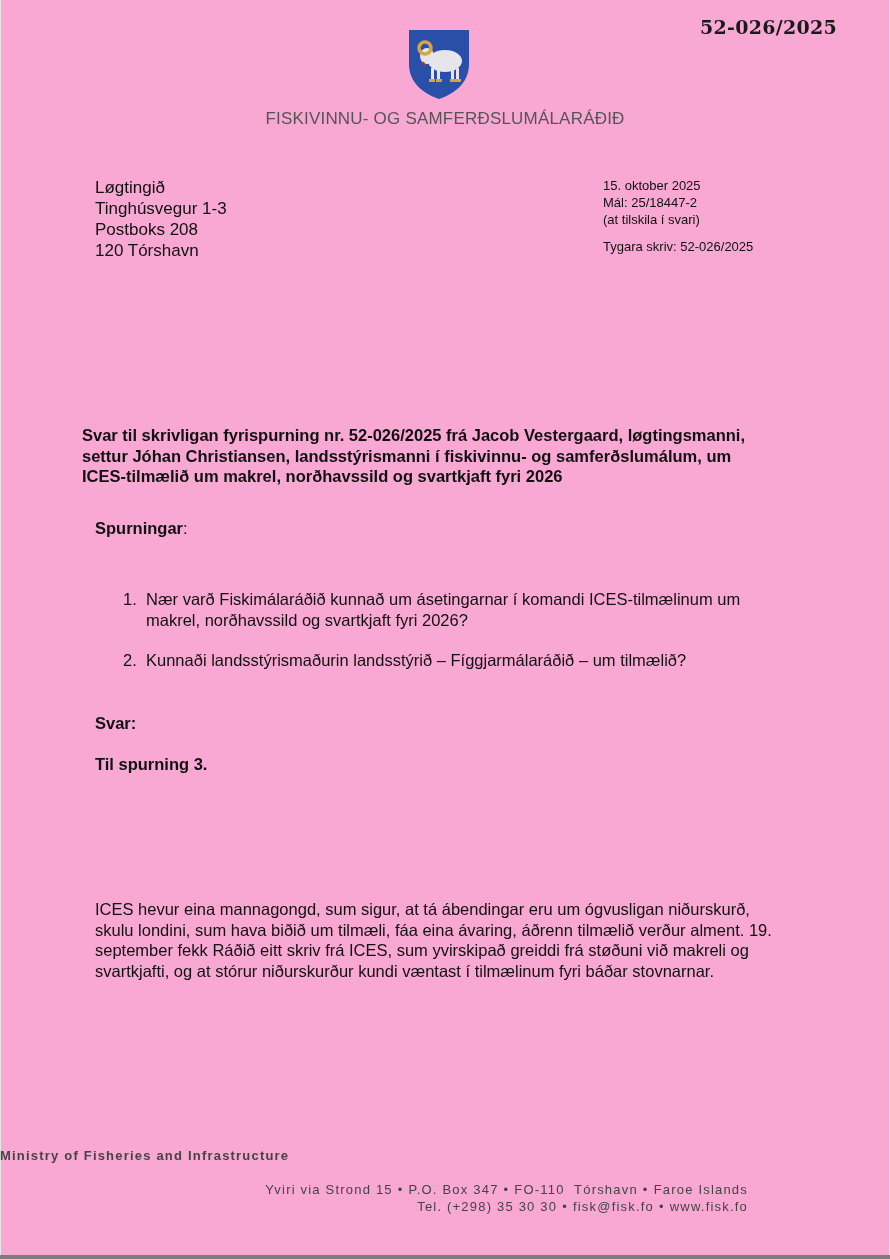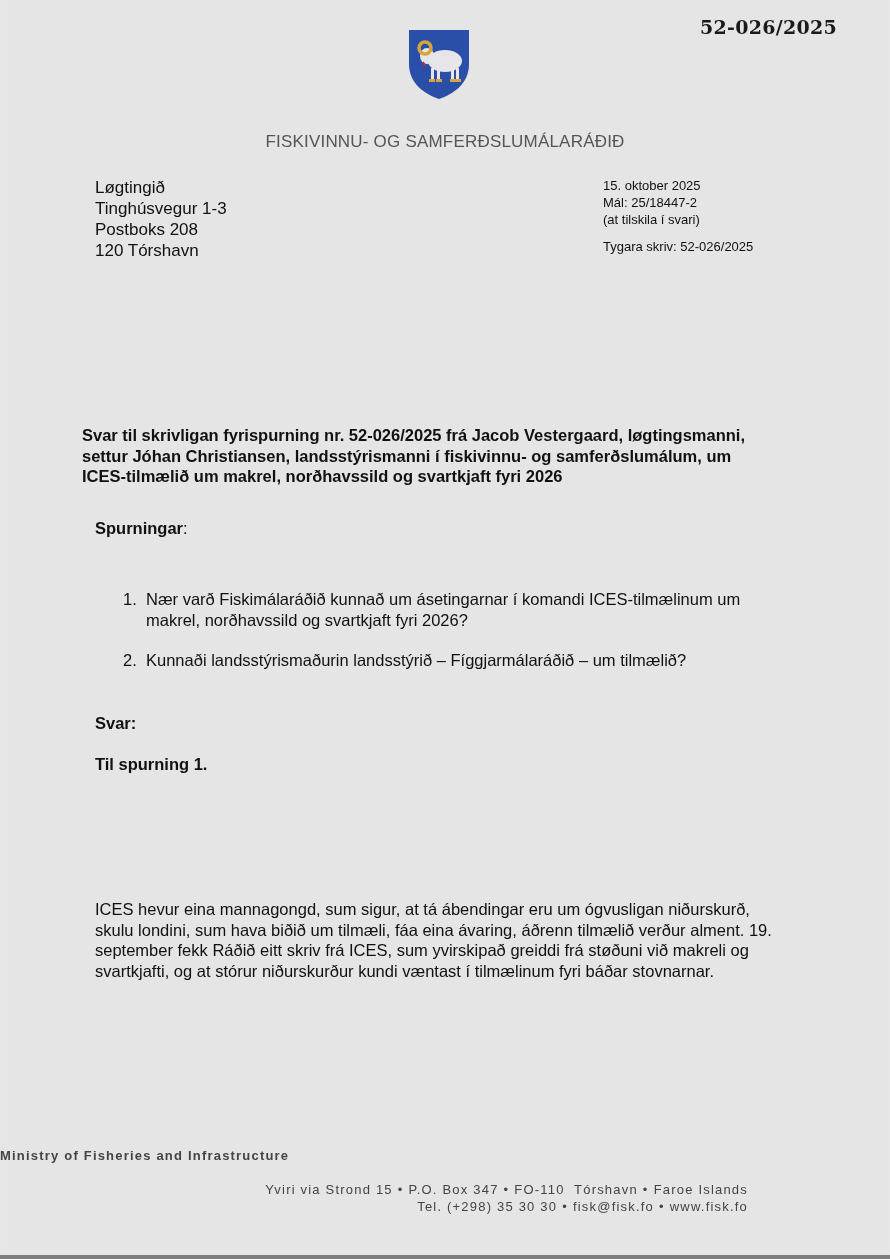--- a/index.html
+++ b/index.html
@@ -1,32 +1,32 @@
 <!DOCTYPE html>
 <html><head>
   <meta charset="utf-8">
   <style>
     html, body { margin: 0; padding: 0; background: #7d7d7d; }
     body { width: 890px; height: 1259px; position: relative; overflow: hidden; }
     .page {
       position: absolute; left: 0; top: 0; width: 890px; height: 1255px;
-      background: #e5e5e5;
+      background: #f9a8d4;
       box-shadow: inset 1px 0 0 #e6e6e6, inset -1px 0 0 #e6e6e6;
       font-family: "Liberation Sans", sans-serif; color: #111;
     }
     .ref-number {
       position: absolute; top: 16px; left: 700px;
       font-family: "DejaVu Serif", serif; font-weight: bold; font-size: 19px; color: #1a1a1a;
       letter-spacing: 0.3px;
     }
     .coat {
       position: absolute; left: 407px; top: 28px; width: 64px; height: 72px;
     }
     .ministry-title {
-      position: absolute; top: 132px; left: 0; width: 890px; text-align: center;
+      position: absolute; top: 109px; left: 0; width: 890px; text-align: center;
       font-size: 17px; color: #555; letter-spacing: 0.2px;
     }
     .recipient {
       position: absolute; left: 95px; top: 177px; font-size: 17px; line-height: 21px; color: #111;
     }
     .meta {
       position: absolute; left: 603px; top: 177px; font-size: 13px; line-height: 17px; color: #111;
     }
     .meta .gap { height: 10px; }
     .subject {
@@ -103,21 +103,21 @@
       <span class="qnum">1.</span>
       <span class="qtext">Nær varð Fiskimálaráðið kunnað um ásetingarnar í komandi ICES-tilmælinum um makrel, norðhavssild og svartkjaft fyri 2026?</span>
     </div>
     <div class="qitem" style="top:61px;">
       <span class="qnum">2.</span>
       <span class="qtext">Kunnaði landsstýrismaðurin landsstýrið – Fíggjarmálaráðið – um tilmælið?</span>
     </div>
   </div>
 
   <div class="section-label" style="top:714px;">Svar:</div>
-  <div class="section-label" style="top:755px;">Til spurning 1.</div>
+  <div class="section-label" style="top:755px;">Til spurning 3.</div>
 
   <div class="para" style="top:899px;">ICES hevur eina mannagongd, sum sigur, at tá ábendingar eru um ógvusligan niðurskurð, skulu londini, sum hava biðið um tilmæli, fáa eina ávaring, áðrenn tilmælið verður alment. 19. september fekk Ráðið eitt skriv frá ICES, sum yvirskipað greiddi frá støðuni við makreli og svartkjafti, og at stórur niðurskurður kundi væntast í tilmælinum fyri báðar stovnarnar.</div>
 
   <div class="footer-ministry">Ministry of Fisheries and Infrastructure</div>
 
   <div class="footer-line" style="top:1182px;">
     <span>Yviri via Strond 15</span><span class="sep">•</span><span>P.O. Box 347</span><span class="sep">•</span><span style="white-space:pre;">FO-110  Tórshavn</span><span class="sep">•</span><span>Faroe Islands</span>
   </div>
 
   <div class="footer-line" style="top:1199px;">

